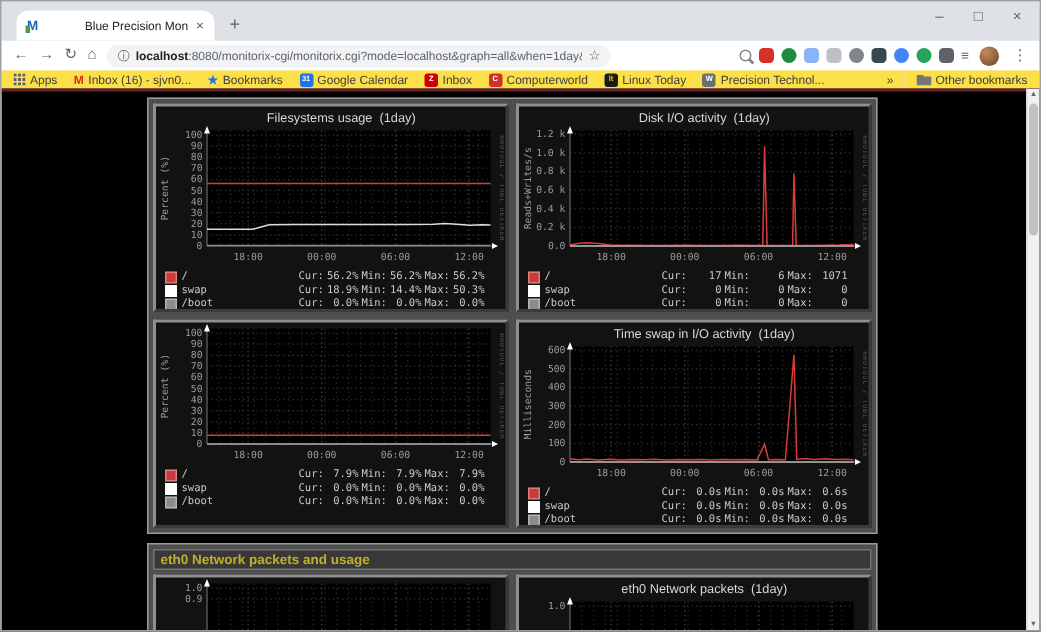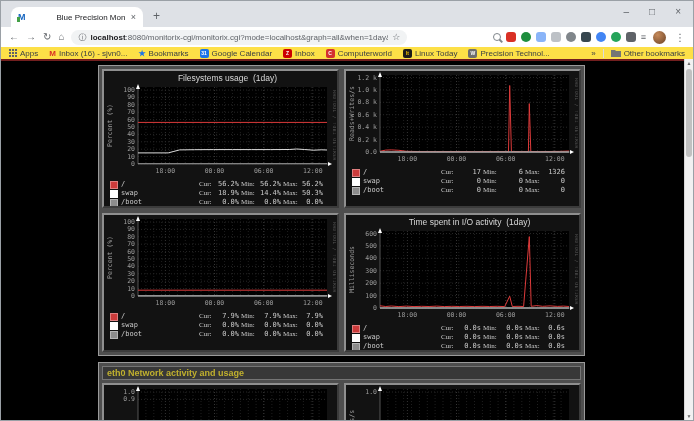--- a/index.html
+++ b/index.html
@@ -47,21 +47,21 @@
   .gtitle{font-family:Liberation Sans, sans-serif;font-size:8.5px;color:#d8d8d8;text-align:center;white-space:pre;margin-top:2px;padding-left:14px;}
   .plot{display:block;margin:0 auto;}
   .plot text{font-family:"DejaVu Sans Mono",monospace;}
   .plot .tick{font-size:6.5px;fill:#9c9c9c;}
   .plot .ylab{font-size:6.5px;fill:#9c9c9c;}
   .plot .wm{font-size:4.5px;fill:#555;letter-spacing:.5px;}
   .legend{margin:0 0 0 6px;}
   .lrow{display:flex;align-items:center;font-family:"DejaVu Sans Mono",monospace;font-size:7px;color:#c9c9c9;line-height:9px;}
   .lsw{width:6px;height:6px;border:1px solid rgba(255,255,255,.35);margin-right:3px;flex:none;}
   .lname{width:78px;}
-  .lk{width:18px;font-family:Liberation Serif, serif;}
+  .lk{width:18px;}
   .lv{width:22px;text-align:right;margin-right:2px;}
   
   .sb{position:absolute;right:0;top:0;width:9px;bottom:0;background:#f1f1f1;border-left:1px solid #d8d8d8;box-sizing:border-box;}
   .sbup,.sbdn{position:absolute;left:0;right:0;text-align:center;font-size:5px;color:#666;}
   .sbup{top:1px;} .sbdn{bottom:1px;}
   .sbthumb{position:absolute;left:1px;right:1px;top:10px;height:88px;background:#c1c1c1;border-radius:3px;}
 </style>
 </head>
 <body>
 
@@ -266,20 +266,21 @@
                 <span class="lk">Cur:</span>
                 <span class="lv">0.0%</span>
                 <span class="lk">Min:</span>
                 <span class="lv">0.0%</span>
                 <span class="lk">Max:</span>
                 <span class="lv">0.0%</span>
               </div>
             </div>
           </div>
         <div class="gpanel">
+            <div class="gtitle">Disk I/O activity  (1day)</div>
             <div>
               <svg class="plot" width="231" height="97" viewBox="0 0 231 97">
                 <rect x="33" y="4" width="189" height="77" fill="#000"></rect>
                 <line x1="40.9" y1="4" x2="40.9" y2="81" stroke="#1e1e1e" stroke-dasharray="1,2"></line>
                 <line x1="48.8" y1="4" x2="48.8" y2="81" stroke="#1e1e1e" stroke-dasharray="1,2"></line>
                 <line x1="56.6" y1="4" x2="56.6" y2="81" stroke="#1e1e1e" stroke-dasharray="1,2"></line>
                 <line x1="64.5" y1="4" x2="64.5" y2="81" stroke="#1e1e1e" stroke-dasharray="1,2"></line>
                 <line x1="72.4" y1="4" x2="72.4" y2="81" stroke="#1e1e1e" stroke-dasharray="1,2"></line>
                 <line x1="80.3" y1="4" x2="80.3" y2="81" stroke="#1e1e1e" stroke-dasharray="1,2"></line>
                 <line x1="88.1" y1="4" x2="88.1" y2="81" stroke="#1e1e1e" stroke-dasharray="1,2"></line>
@@ -334,21 +335,21 @@
             </div>
             <div class="legend">
               <div class="lrow">
                 <span class="lsw" style="background:#cc3b3b"></span>
                 <span class="lname">/</span>
                 <span class="lk">Cur:</span>
                 <span class="lv">17</span>
                 <span class="lk">Min:</span>
                 <span class="lv">6</span>
                 <span class="lk">Max:</span>
-                <span class="lv">1326</span>
+                <span class="lv">1071</span>
               </div>
               <div class="lrow">
                 <span class="lsw" style="background:#ffffff"></span>
                 <span class="lname">swap</span>
                 <span class="lk">Cur:</span>
                 <span class="lv">0</span>
                 <span class="lk">Min:</span>
                 <span class="lv">0</span>
                 <span class="lk">Max:</span>
                 <span class="lv">0</span>
@@ -460,21 +461,21 @@
                 <span class="lk">Cur:</span>
                 <span class="lv">0.0%</span>
                 <span class="lk">Min:</span>
                 <span class="lv">0.0%</span>
                 <span class="lk">Max:</span>
                 <span class="lv">0.0%</span>
               </div>
             </div>
           </div>
         <div class="gpanel">
-            <div class="gtitle">Time spent in I/O activity  (1day)</div>
+            <div class="gtitle">Time swap in I/O activity  (1day)</div>
             <div>
               <svg class="plot" width="231" height="97" viewBox="0 0 231 97">
                 <rect x="33" y="4" width="189" height="77" fill="#000"></rect>
                 <line x1="40.9" y1="4" x2="40.9" y2="81" stroke="#1e1e1e" stroke-dasharray="1,2"></line>
                 <line x1="48.8" y1="4" x2="48.8" y2="81" stroke="#1e1e1e" stroke-dasharray="1,2"></line>
                 <line x1="56.6" y1="4" x2="56.6" y2="81" stroke="#1e1e1e" stroke-dasharray="1,2"></line>
                 <line x1="64.5" y1="4" x2="64.5" y2="81" stroke="#1e1e1e" stroke-dasharray="1,2"></line>
                 <line x1="72.4" y1="4" x2="72.4" y2="81" stroke="#1e1e1e" stroke-dasharray="1,2"></line>
                 <line x1="80.3" y1="4" x2="80.3" y2="81" stroke="#1e1e1e" stroke-dasharray="1,2"></line>
                 <line x1="88.1" y1="4" x2="88.1" y2="81" stroke="#1e1e1e" stroke-dasharray="1,2"></line>
@@ -556,21 +557,21 @@
                 <span class="lk">Min:</span>
                 <span class="lv">0.0s</span>
                 <span class="lk">Max:</span>
                 <span class="lv">0.0s</span>
               </div>
             </div>
           </div>
       </div>
     </section>
     <section>
-      <div class="sechead">eth0 Network activity and usage</div>
+      <div class="sechead">eth0 Network packets and usage</div>
       <div class="ggrid">
         <div class="gpanel">
             <div>
               <svg class="plot" width="231" height="97" viewBox="0 0 231 97">
                 <rect x="33" y="4" width="189" height="77" fill="#000"></rect>
                 <line x1="40.9" y1="4" x2="40.9" y2="81" stroke="#1e1e1e" stroke-dasharray="1,2"></line>
                 <line x1="48.8" y1="4" x2="48.8" y2="81" stroke="#1e1e1e" stroke-dasharray="1,2"></line>
                 <line x1="56.6" y1="4" x2="56.6" y2="81" stroke="#1e1e1e" stroke-dasharray="1,2"></line>
                 <line x1="64.5" y1="4" x2="64.5" y2="81" stroke="#1e1e1e" stroke-dasharray="1,2"></line>
                 <line x1="72.4" y1="4" x2="72.4" y2="81" stroke="#1e1e1e" stroke-dasharray="1,2"></line>
@@ -601,20 +602,21 @@
                 <line x1="33" y1="3" x2="33" y2="81" stroke="#555"></line>
                 <line x1="33" y1="81" x2="224" y2="81" stroke="#555"></line>
                 <path d="M 31 6 L 35 6 L 33 1 Z" fill="#fff"></path>
                 <path d="M 223 79 L 223 83 L 227 81 Z" fill="#fff"></path>
                 <text x="30" y="9.0" class="tick" text-anchor="end">1.0</text>
                 <text x="30" y="16.4" class="tick" text-anchor="end">0.9</text>
               </svg>
             </div>
           </div>
         <div class="gpanel">
+            <div class="gtitle">eth0 Network packets  (1day)</div>
             <div>
               <svg class="plot" width="231" height="97" viewBox="0 0 231 97">
                 <rect x="33" y="4" width="189" height="77" fill="#000"></rect>
                 <line x1="40.9" y1="4" x2="40.9" y2="81" stroke="#1e1e1e" stroke-dasharray="1,2"></line>
                 <line x1="48.8" y1="4" x2="48.8" y2="81" stroke="#1e1e1e" stroke-dasharray="1,2"></line>
                 <line x1="56.6" y1="4" x2="56.6" y2="81" stroke="#1e1e1e" stroke-dasharray="1,2"></line>
                 <line x1="64.5" y1="4" x2="64.5" y2="81" stroke="#1e1e1e" stroke-dasharray="1,2"></line>
                 <line x1="72.4" y1="4" x2="72.4" y2="81" stroke="#1e1e1e" stroke-dasharray="1,2"></line>
                 <line x1="80.3" y1="4" x2="80.3" y2="81" stroke="#1e1e1e" stroke-dasharray="1,2"></line>
                 <line x1="88.1" y1="4" x2="88.1" y2="81" stroke="#1e1e1e" stroke-dasharray="1,2"></line>

